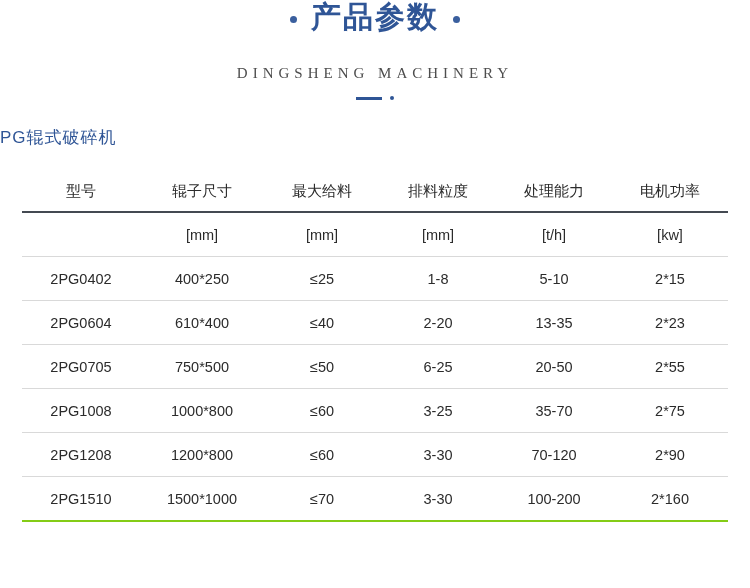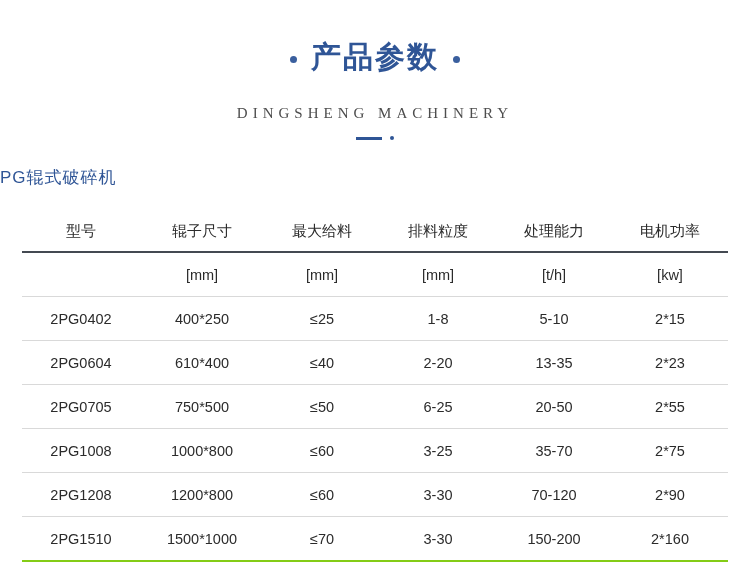--- a/index.html
+++ b/index.html
@@ -15,21 +15,20 @@
     overflow: hidden;
   }
   .page {
     position: relative;
     width: 750px;
     height: 588px;
     box-sizing: border-box;
   }
   .header {
     text-align: center;
-    padding-top: 40px;
   }
   .title-row {
     display: flex;
     align-items: center;
     justify-content: center;
     gap: 14px;
   }
   .title-dot {
     width: 7px;
     height: 7px;
@@ -209,19 +208,19 @@
         <td class="row-sep">3-30</td>
         <td class="row-sep">70-120</td>
         <td class="row-sep">2*90</td>
       </tr>
 
       <tr>
         <td class="row-sep row-bottom-line">2PG1510</td>
         <td class="row-sep row-bottom-line">1500*1000</td>
         <td class="row-sep row-bottom-line">≤70</td>
         <td class="row-sep row-bottom-line">3-30</td>
-        <td class="row-sep row-bottom-line">150-200</td>
+        <td class="row-sep row-bottom-line">100-200</td>
         <td class="row-sep row-bottom-line">2*160</td>
       </tr>
     </tbody>
   </table>
 
 </div>
 
 </body></html>

